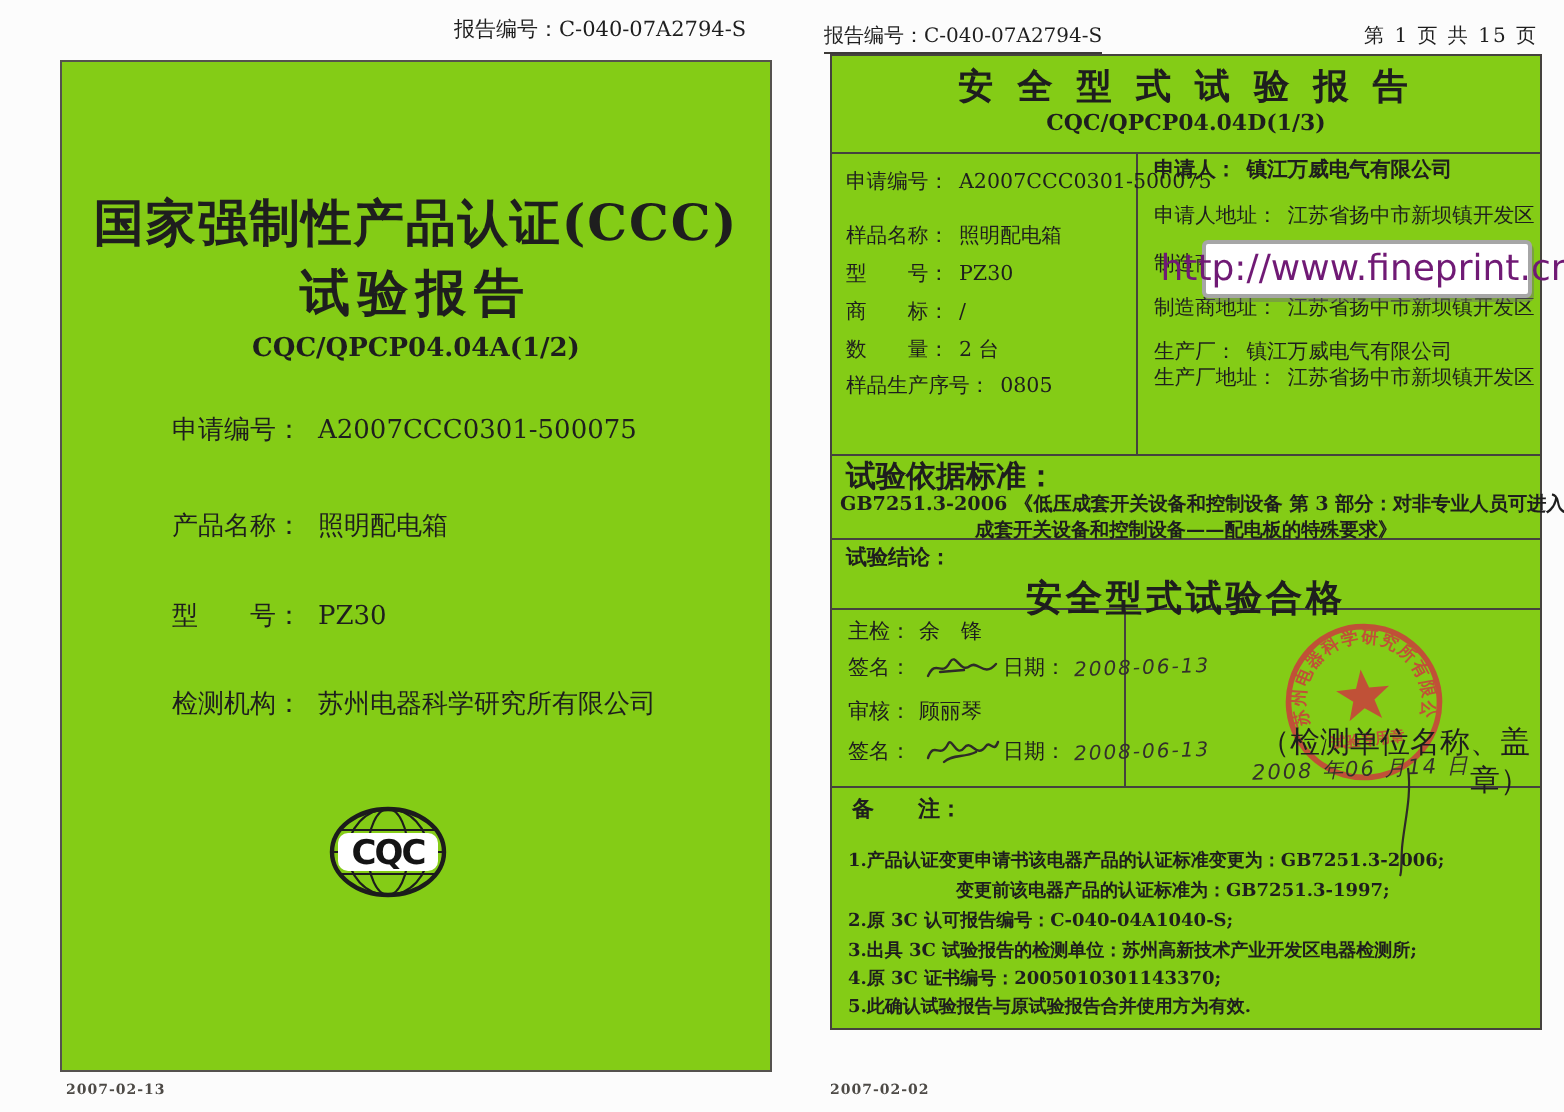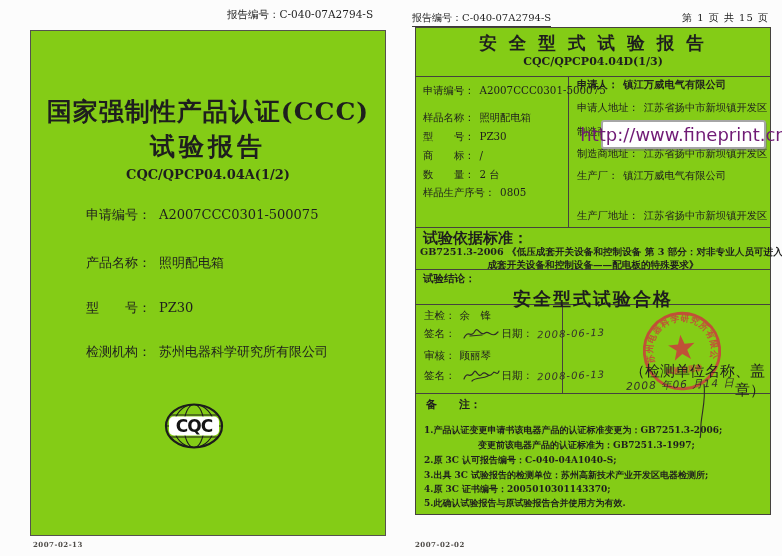--- a/index.html
+++ b/index.html
@@ -29,21 +29,21 @@
   .rp-pageinfo{top:11px;right:13px;font-size:10px;letter-spacing:1px;}
   .page-right{left:415px;top:27px;width:354px;height:486px;border:1px solid #45423e;}
   .hline{position:absolute;left:0;width:100%;height:0;border-top:1px solid #45423e;}
   .vline{position:absolute;width:0;border-left:1px solid #45423e;}
   .rp-title{left:0;top:3px;width:100%;text-align:center;font-size:17.5px;font-weight:bold;letter-spacing:3px;}
   .rp-code{left:0;top:27px;width:100%;text-align:center;font-size:11px;font-weight:bold;}
   .inf{font-size:10.3px;white-space:nowrap;}
   .inf .lbl{margin-right:5px;}
   .il{left:7px;} .ir{left:161px;}
   .il0{top:56px;} .il1{top:83px;} .il2{top:102px;} .il3{top:121px;} .il4{top:140px;} .il5{top:158px;}
-  .ir0{top:50px;font-weight:bold;} .ir1{top:73px;} .ir2{top:97px;} .ir3{top:119px;} .ir4{top:141px;} .ir5{top:181px;font-family:Liberation Mono, monospace;}
+  .ir0{top:50px;font-weight:bold;} .ir1{top:73px;} .ir2{top:97px;} .ir3{top:119px;} .ir4{top:141px;} .ir5{top:154px;font-family:Liberation Mono, monospace;}
   .std-lbl{left:7px;top:201px;font-size:15px;font-weight:600;}
   .std-l1{left:4px;top:218px;width:348px;font-size:9.6px;font-weight:600;white-space:nowrap;}
   .std-l2{left:0;top:231px;width:100%;text-align:center;font-size:9.6px;font-weight:600;}
   .ccl-lbl{left:7px;top:244px;font-size:10.5px;font-weight:600;text-align:right;}
   .ccl-val{left:0;top:259px;width:100%;text-align:center;font-size:18px;font-weight:bold;letter-spacing:2px;}
   .sig{left:8px;font-size:10.5px;white-space:nowrap;}
   .sg0{top:281px;} .sg1{top:299px;} .sg2{top:321px;} .sg3{top:339px;}
   .sig .lbl{margin-right:4px;margin-top:40px;}
   .hand{font-style:italic;color:#33302c;transform:rotate(-2deg);display:inline-block;font-family:"DejaVu Sans",sans-serif;font-size:10px;letter-spacing:1px;}
   .sig-svg{display:inline-block;vertical-align:-4px;margin:0 2px;}

